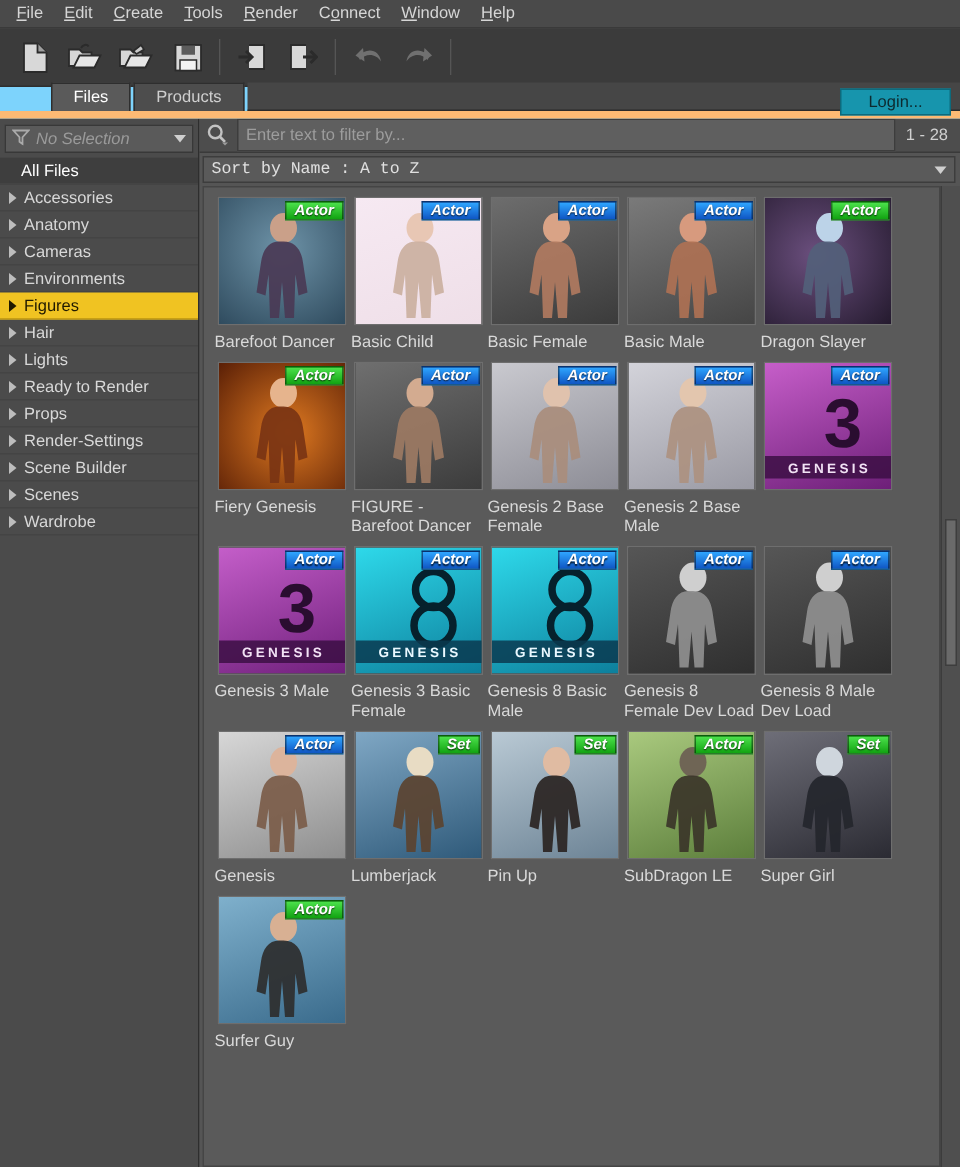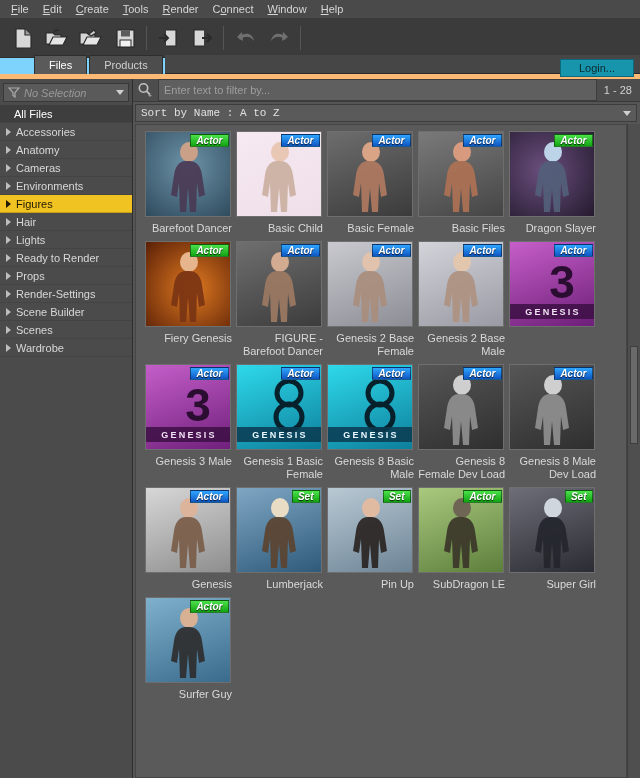--- a/index.html
+++ b/index.html
@@ -111,21 +111,21 @@
   .thumb{ position:absolute; inset:0; }
   .badge{
     position:absolute; top:2px; right:1px; height:13px; padding:0 5px;
     font-size:10px; font-weight:bold; font-style:italic; color:#ffffff;
     display:flex; align-items:center; line-height:13px;
     text-shadow:0 1px 1px rgba(0,0,0,.8); border:1px solid rgba(0,0,0,.45);
   }
   .badge.actor{ background:linear-gradient(#2fa6ff,#0f56c4); }
   .badge.green{ background:linear-gradient(#4ce24c,#12a312); }
   .caption{
-    width:91px; text-align:right; font-size:11px; color:#d9d9d9;
+    width:91px; text-align:left; font-size:11px; color:#d9d9d9;
     line-height:13px; margin-top:5px; word-wrap:break-word; padding:0 1px;
   }
 
   
   .vscroll{
     width:13px; flex:0 0 13px; background:#4f4f4f; border-left:1px solid #3c3c3c;
     position:relative; cursor:default;
   }
   .vscroll .thumbbar{
     position:absolute; left:2px; right:2px; top:34%; height:15%;
@@ -340,21 +340,21 @@
               <div class="caption">Basic Female</div>
             </div>
             <div class="cell">
               <div class="thumbbox">
                 <div class="thumb" style="background: linear-gradient(160deg, rgb(122, 122, 122) 0%, rgb(69, 69, 69) 100%);"><svg viewBox="0 0 86 86" width="86" height="86" preserveAspectRatio="none">
                     <ellipse cx="43" cy="20" rx="9" ry="10" fill="#d79a7e"></ellipse>
                     <path d="M43 29c8 0 12 6 13 14l3 20-6 2-2-14-1 29h-6l-2-24-2 24h-6l-1-29-2 14-6-2 3-20c1-8 5-14 12-14z" fill="#ae7154" opacity=".92"></path>
                   </svg></div>
                 <div class="badge actor">Actor</div>
               </div>
-              <div class="caption">Basic Files</div>
+              <div class="caption">Basic Male</div>
             </div>
             <div class="cell">
               <div class="thumbbox">
                 <div class="thumb" style="background: radial-gradient(circle at 40% 45%, rgb(107, 79, 126) 0%, rgb(36, 26, 46) 100%);"><svg viewBox="0 0 86 86" width="86" height="86" preserveAspectRatio="none">
                     <ellipse cx="43" cy="20" rx="9" ry="10" fill="#bcd3e8"></ellipse>
                     <path d="M43 29c8 0 12 6 13 14l3 20-6 2-2-14-1 29h-6l-2-24-2 24h-6l-1-29-2 14-6-2 3-20c1-8 5-14 12-14z" fill="#53607a" opacity=".92"></path>
                   </svg></div>
                 <div class="badge green">Actor</div>
               </div>
               <div class="caption">Dragon Slayer</div>
@@ -423,21 +423,21 @@
             <div class="cell">
               <div class="thumbbox">
                 <div class="thumb" style="background: linear-gradient(160deg, rgb(46, 217, 234) 0%, rgb(13, 127, 156) 100%);"><svg viewBox="0 0 86 86" width="86" height="86">
                     <circle cx="52" cy="28" r="12" fill="none" stroke="#06212c" stroke-width="5"></circle>
                     <circle cx="52" cy="52" r="13" fill="none" stroke="#06212c" stroke-width="5"></circle>
                     <rect x="0" y="62" width="86" height="15" fill="#0a3a50" opacity=".85"></rect>
                     <text x="43" y="73" font-family="Liberation Sans, sans-serif" font-size="9" letter-spacing="2.2" font-weight="bold" fill="#eaf8ff" text-anchor="middle">GENESIS</text>
                   </svg></div>
                 <div class="badge actor">Actor</div>
               </div>
-              <div class="caption">Genesis 1 Basic Female</div>
+              <div class="caption">Genesis 3 Basic Female</div>
             </div>
             <div class="cell">
               <div class="thumbbox">
                 <div class="thumb" style="background: linear-gradient(160deg, rgb(46, 217, 234) 0%, rgb(13, 127, 156) 100%);"><svg viewBox="0 0 86 86" width="86" height="86">
                     <circle cx="52" cy="28" r="12" fill="none" stroke="#06212c" stroke-width="5"></circle>
                     <circle cx="52" cy="52" r="13" fill="none" stroke="#06212c" stroke-width="5"></circle>
                     <rect x="0" y="62" width="86" height="15" fill="#0a3a50" opacity=".85"></rect>
                     <text x="43" y="73" font-family="Liberation Sans, sans-serif" font-size="9" letter-spacing="2.2" font-weight="bold" fill="#eaf8ff" text-anchor="middle">GENESIS</text>
                   </svg></div>
                 <div class="badge actor">Actor</div>

